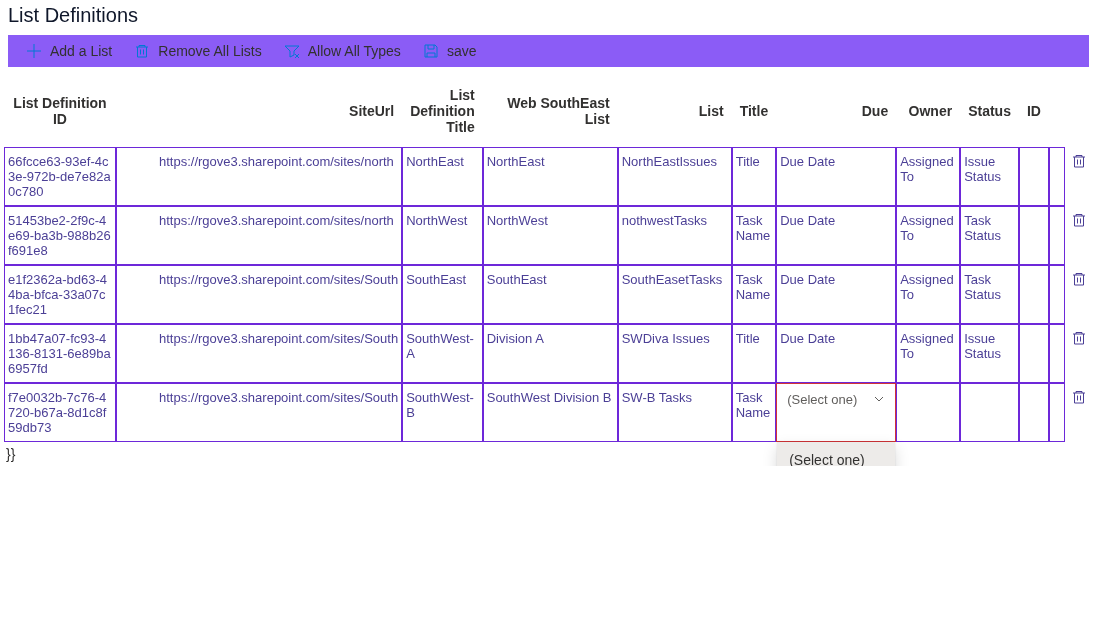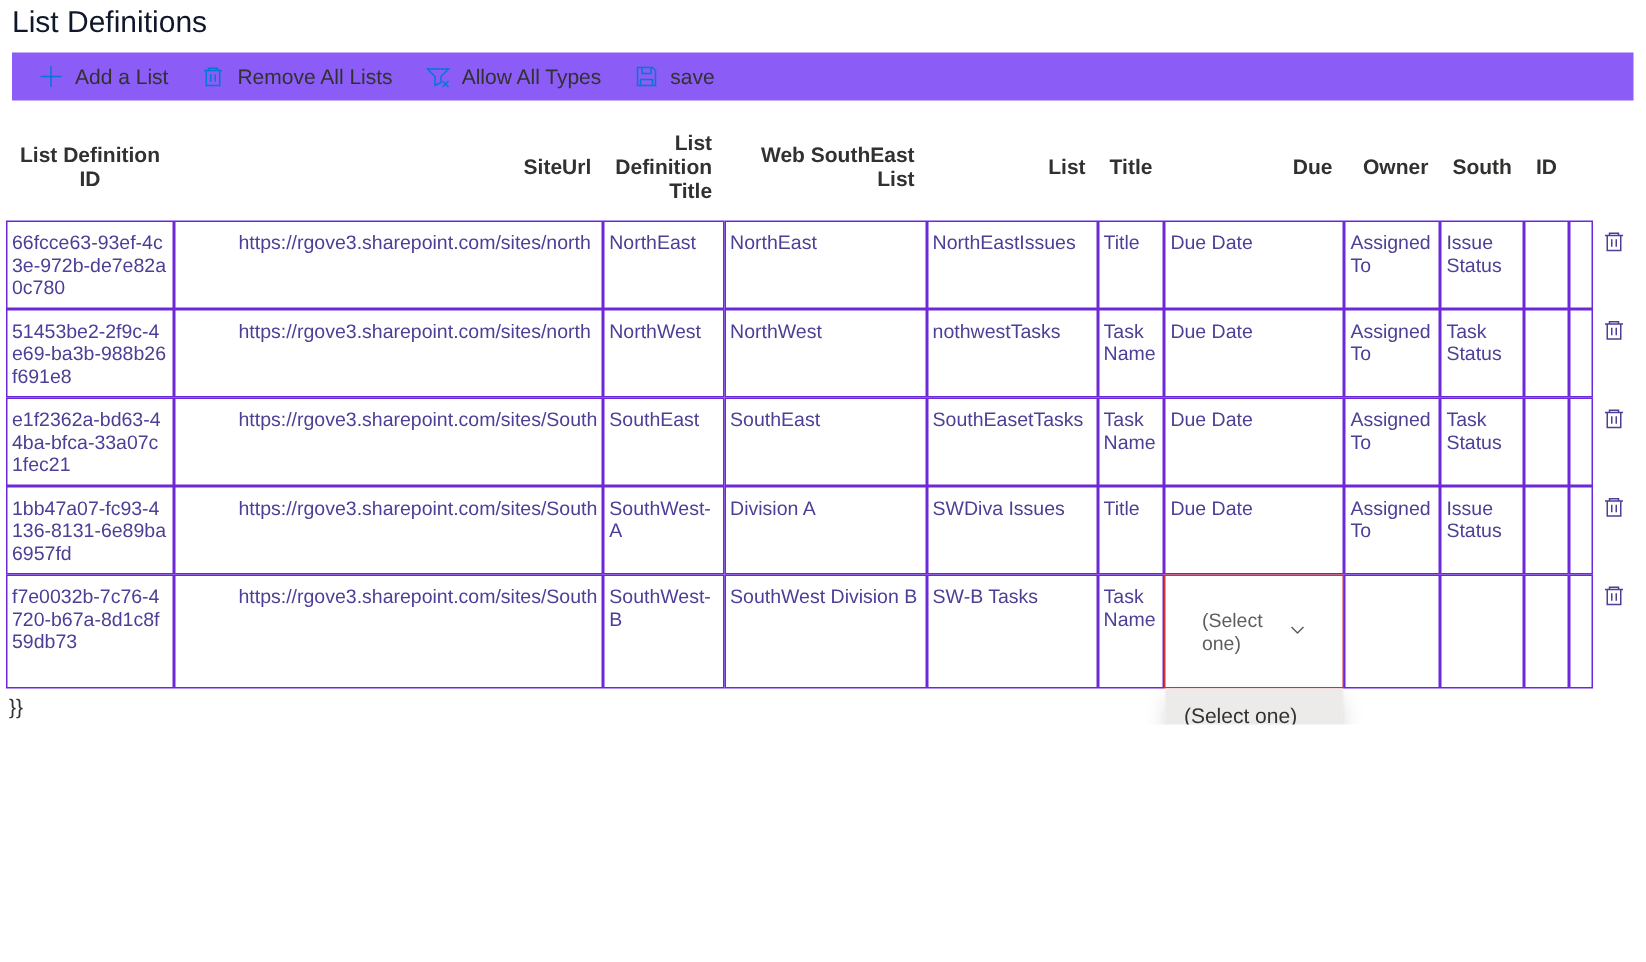--- a/index.html
+++ b/index.html
@@ -73,21 +73,21 @@
       vertical-align: middle;
       color: #605e5c;
       text-align: center;
     }
     td.action-col svg { width: 16px; height: 16px; cursor: pointer; }
     
     td.narrow { width: 12px; padding: 4px 2px; }
     
     .dropdown-cell {
       position: relative;
-      padding: 16px !important;
+      padding: 2px !important;
       border: 1px solid #d13438 !important;
     }
     .dropdown-trigger {
       display: flex;
       justify-content: space-between;
       align-items: center;
       padding: 6px 8px;
       color: #605e5c;
       cursor: pointer;
       background: #fff;
@@ -162,21 +162,21 @@
   <thead>
     <tr>
       <th class="left" style="width:112px">List Definition ID</th>
       <th style="width:282px">SiteUrl</th>
       <th style="width:78px">List Definition Title</th>
       <th style="width:135px">Web SouthEast List</th>
       <th style="width:114px">List</th>
       <th style="width:44px">Title</th>
       <th style="width:120px">Due</th>
       <th style="width:64px">Owner</th>
-      <th style="width:48px">South</th>
+      <th style="width:48px">Status</th>
       <th style="width:22px">ID</th>
       <th style="width:12px"></th>
       <th style="width:28px"></th>
     </tr>
   </thead>
   <tbody>
 
     <tr>
       <td class="wrap">66fcce63-93ef-4c3e-972b-de7e82a0c780</td>
       <td class="nowrap">https://rgove3.sharepoint.com/sites/north</td>

